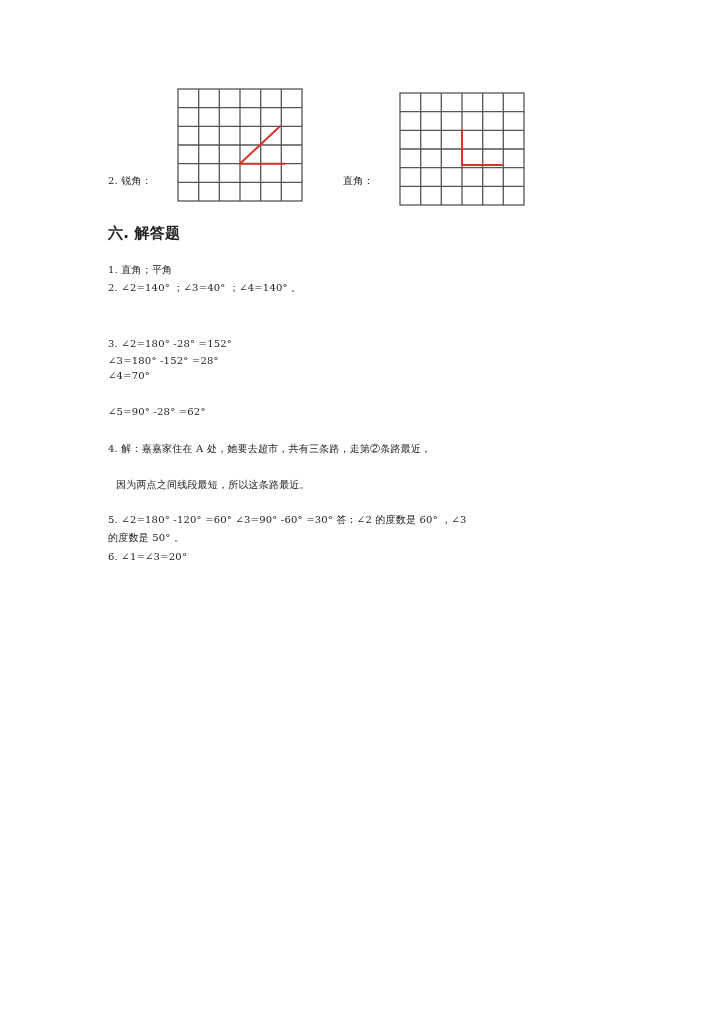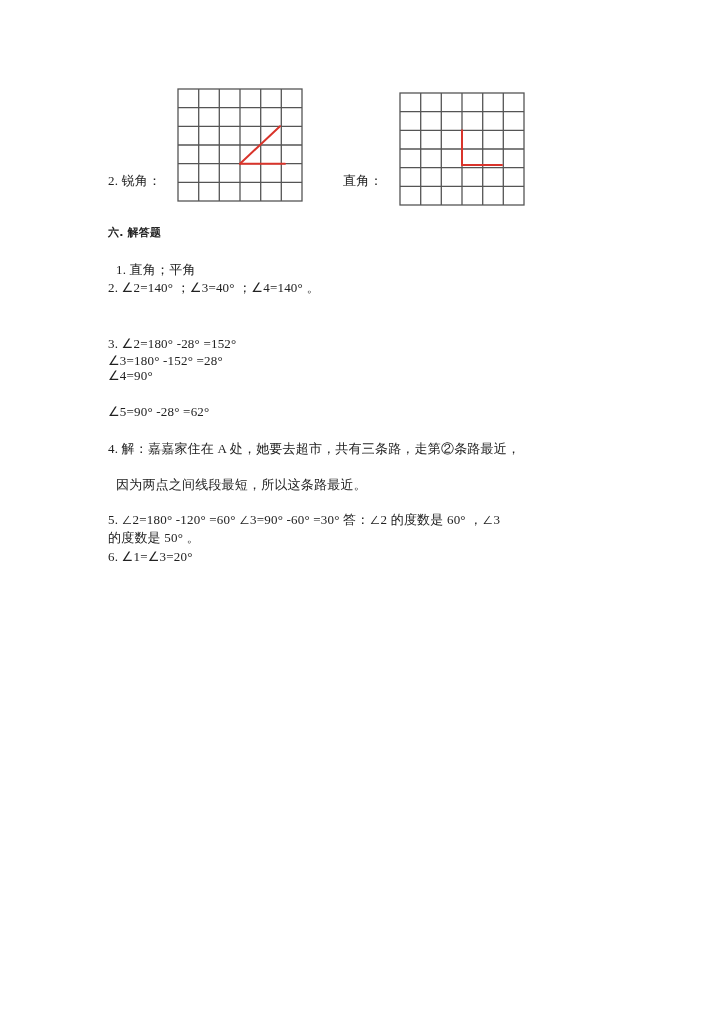--- a/index.html
+++ b/index.html
@@ -1,20 +1,20 @@
 <!DOCTYPE html>
 <html><head>
 <meta charset="utf-8">
 <style>
   html, body { margin: 0; padding: 0; background: #ffffff; }
   body { width: 720px; height: 1018px; position: relative; overflow: hidden;
          font-family: "DejaVu Serif", "Liberation Serif", serif; color: #222; }
   .abs { position: absolute; }
-  .txt { font-size: 13px; line-height: 16px; white-space: nowrap; letter-spacing: 0.2px; font-family: Liberation Serif, serif; }
-  .heading { font-family: "DejaVu Sans", "Liberation Sans", sans-serif; font-weight: bold; font-size: 11px; }
+  .txt { font-size: 10px; line-height: 16px; white-space: nowrap; letter-spacing: 0.2px; }
+  .heading { font-family: "DejaVu Sans", "Liberation Sans", sans-serif; font-weight: bold; font-size: 15px; }
   svg.grid { position: absolute; }
 </style>
 </head>
 <body>
 
 <div class="abs txt" style="left:108px; top:173px;">2. 锐角：</div>
 
 <svg class="grid" style="left:177px; top:88px;" width="127" height="115" viewBox="0 0 127 115">
   <g stroke="#555" stroke-width="1.3" fill="none">
     <rect x="1" y="1" width="124" height="112"></rect>
@@ -52,23 +52,23 @@
     <line x1="1" y1="94.3" x2="125" y2="94.3"></line>
   </g>
   <g stroke="#d9342b" stroke-width="2" stroke-linecap="round">
     <line x1="63" y1="73" x2="63" y2="38.3"></line>
     <line x1="63" y1="73" x2="103" y2="73"></line>
   </g>
 </svg>
 
 <div class="abs txt heading" style="left:108px; top:225px;">六. 解答题</div>
 
-<div class="abs txt" style="left:108px; top:262px;margin-left:8px;">1. 直角；平角</div>
+<div class="abs txt" style="left:108px; top:262px;">1. 直角；平角</div>
 <div class="abs txt" style="left:108px; top:280px;">2. ∠2=140° ；∠3=40° ；∠4=140° 。</div>
 <div class="abs txt" style="left:108px; top:298px;margin-top:38px;">3. ∠2=180° -28° =152°</div>
 <div class="abs txt" style="left:108px; top:333px;margin-top:20px;">∠3=180° -152° =28°</div>
-<div class="abs txt" style="left:108px; top:368px;">∠4=90°</div>
+<div class="abs txt" style="left:108px; top:368px;">∠4=70°</div>
 <div class="abs txt" style="left:108px; top:404px;">∠5=90° -28° =62°</div>
 <div class="abs txt" style="left:108px; top:441px;">4. 解：嘉嘉家住在 A 处，她要去超市，共有三条路，走第②条路最近，</div>
 <div class="abs txt" style="left:116px; top:477px;">因为两点之间线段最短，所以这条路最近。</div>
 <div class="abs txt" style="left:108px; top:512px;text-align:right;">5. ∠2=180° -120° =60°   ∠3=90° -60° =30°   答：∠2 的度数是 60° ，∠3</div>
 <div class="abs txt" style="left:108px; top:530px;">的度数是 50° 。</div>
 <div class="abs txt" style="left:108px; top:549px;">6. ∠1=∠3=20°</div>
 
 </body></html>

